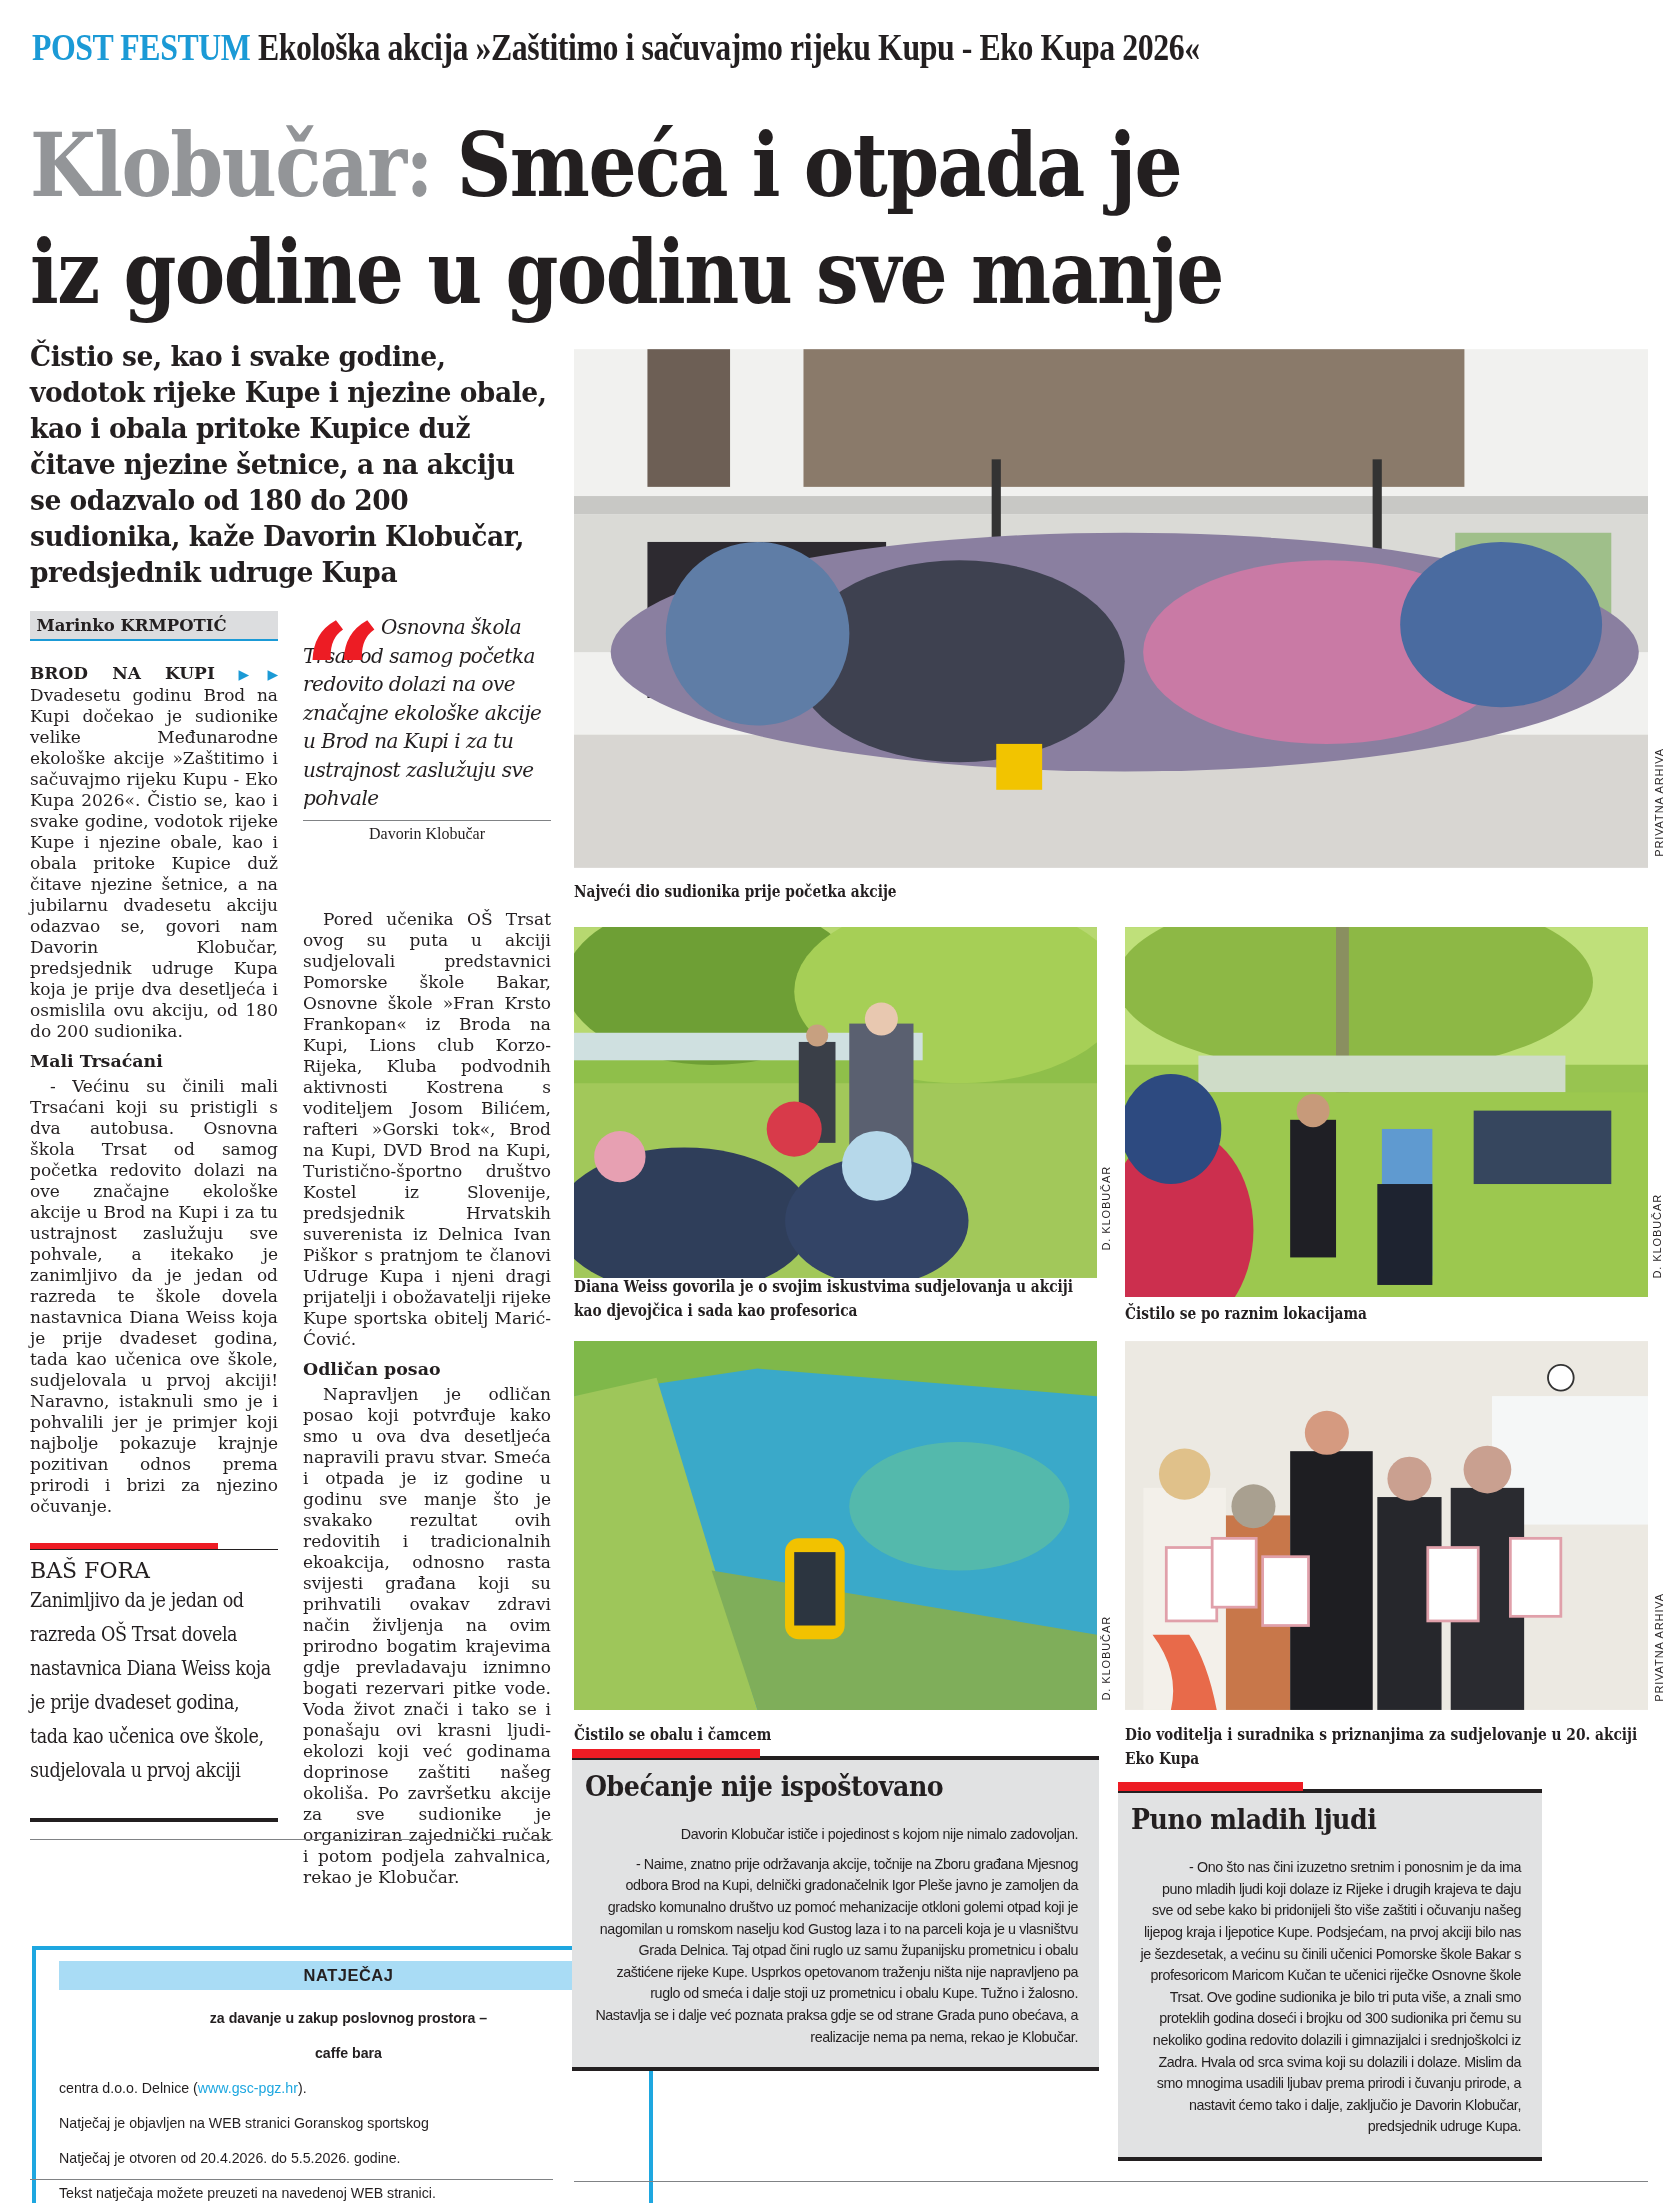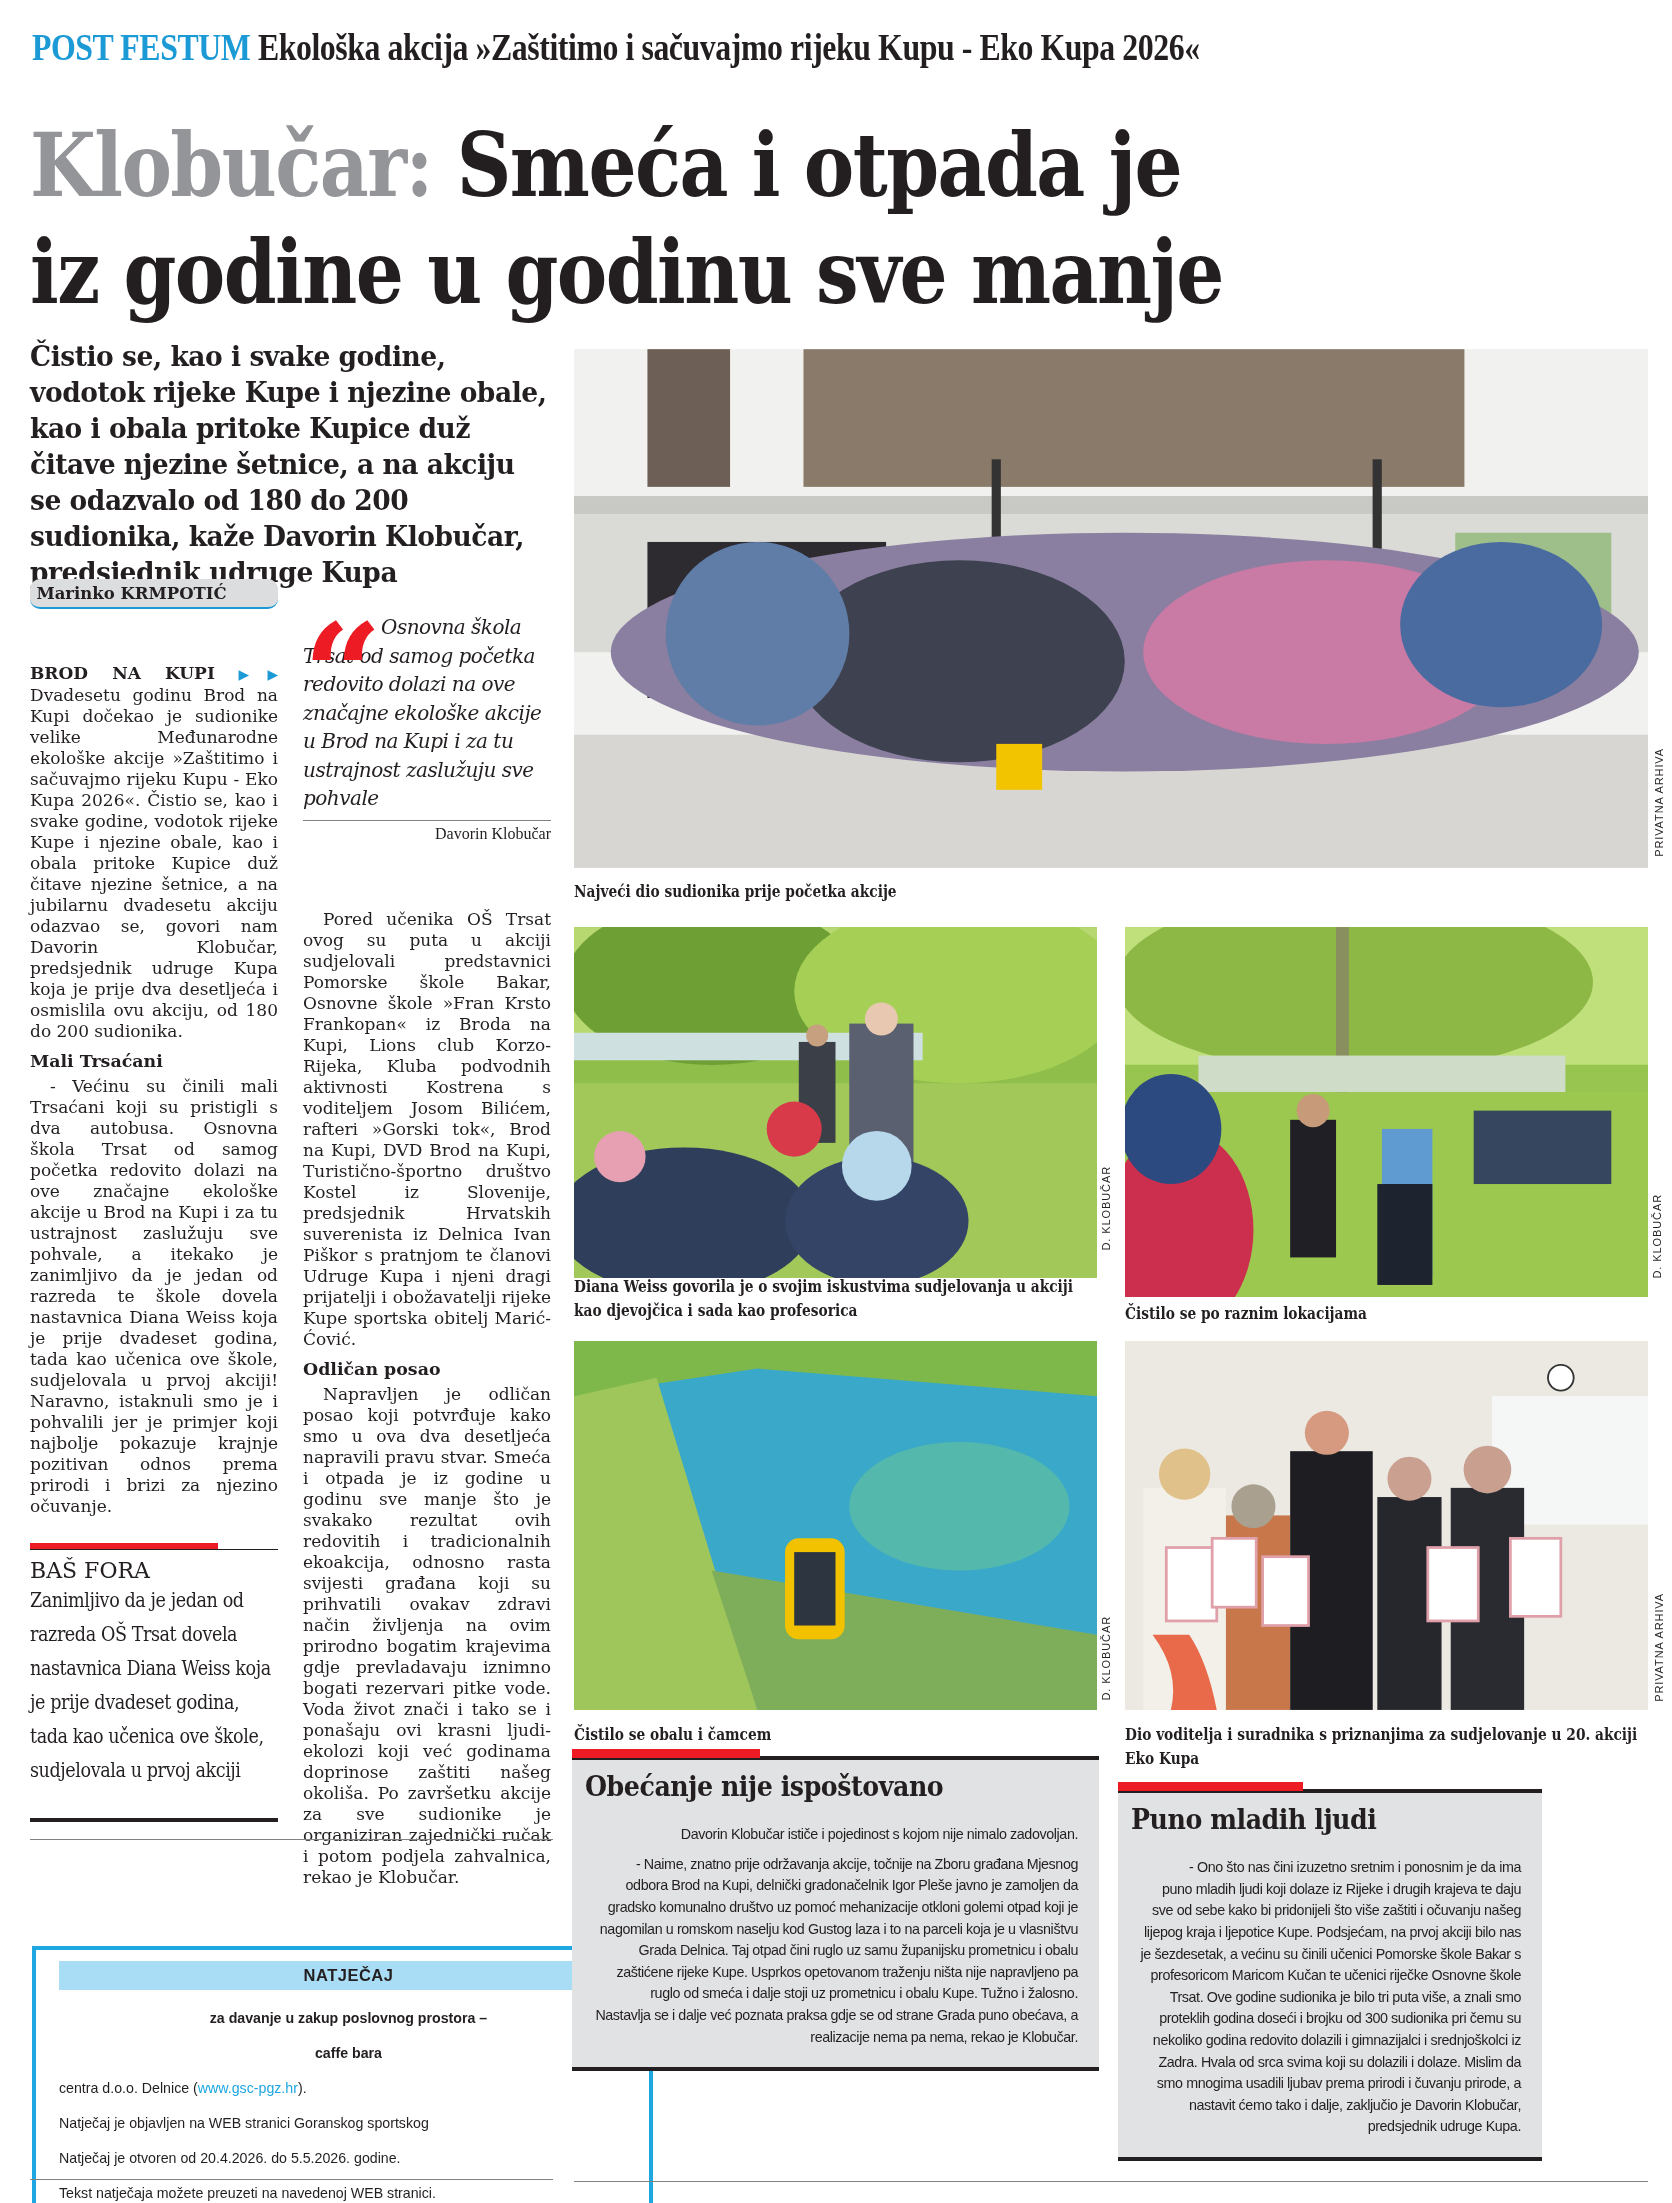--- a/index.html
+++ b/index.html
@@ -8,42 +8,42 @@
   
   #kicker{left:32px;top:26px;font-family:"Liberation Serif",serif;font-weight:bold;font-size:37px;letter-spacing:-0.5px;white-space:nowrap;transform:scaleX(0.86);transform-origin:left top;}
   #kicker .tag{color:#1b9ad6;}
   #kicker .sub{color:#231f20;}
   
   #headline{left:30px;top:112px;font-family:"DejaVu Serif",serif;font-weight:bold;font-size:88px;line-height:107px;letter-spacing:-1.8px;white-space:nowrap;transform:scaleX(0.86);transform-origin:left top;}
   #headline .grey{color:#939598;}
   
   #lead{left:30px;top:338px;width:523px;font-family:"DejaVu Serif",serif;font-weight:bold;font-size:28.5px;line-height:36px;letter-spacing:-0.5px;transform:scaleX(0.93);transform-origin:left top;width:563px;}
   
-  #byline{left:30px;top:579px;width:248px;height:30px;background:#dcdddf;border-bottom:2.8px solid #1b9ad6;font-family:"DejaVu Serif",serif;font-weight:bold;font-size:16.5px;line-height:30px;padding-left:6.4px;box-sizing:border-box;border-radius:10px;}
+  #byline{left:30px;top:611px;width:248px;height:30px;background:#dcdddf;border-bottom:2.8px solid #1b9ad6;font-family:"DejaVu Serif",serif;font-weight:bold;font-size:16.5px;line-height:30px;padding-left:6.4px;box-sizing:border-box;}
   .col{font-family:"DejaVu Serif",serif;font-size:17px;line-height:21px;text-align:justify;hyphens:auto;}
   .col p{margin:0;}
   .col .indent{text-indent:20px;}
   #col1{left:30px;top:663px;width:248px;}
   .dateline{font-weight:bold;}
   .arrow{color:#1b9ad6;font-size:13.8px;}
   .subhead{font-family:"DejaVu Serif",serif;font-weight:bold;font-size:17.4px;margin:9.2px 0 3.7px 0;}
   
   #basfora{left:30px;top:1543px;width:248px;}
   #basfora .redbar{height:7.3px;width:188px;background:#ed1c24;}
   #basfora .rule{height:0.9px;background:#231f20;margin-top:-0.9px;}
   #basfora .title{font-family:"DejaVu Serif",serif;font-weight:normal;font-size:22px;margin-top:7.3px;}
   #basfora .body{font-family:"DejaVu Serif",serif;font-size:20.7px;line-height:34px;letter-spacing:-0.5px;transform:scaleX(0.85);transform-origin:left top;width:292px;}
   #basfora .bottomrule{position:absolute;top:275px;left:0;width:248px;height:3.7px;background:#231f20;}
   
   #quote{left:303px;top:613px;width:248px;}
   #quote .qmark{position:absolute;left:0;top:-7.3px;color:#ed1c24;font-family:"DejaVu Serif",serif;font-weight:bold;font-size:138px;line-height:138px;height:73px;overflow:hidden;}
   #quote .qtext{font-family:"DejaVu Serif",serif;font-style:italic;font-size:20px;line-height:28.5px;letter-spacing:-0.5px;text-indent:0;}
   #quote .qtext span.pad{display:inline-block;width:78px;}
   #quote .qrule{height:0.9px;background:#808285;margin-top:7.3px;}
-  #quote .qauthor{text-align:right;font-size:16px;margin-top:4.6px;}
+  #quote .qauthor{text-align:center;font-size:16px;margin-top:4.6px;}
   #col2{left:303px;top:909px;width:248px;}
   
   .photo{position:absolute;overflow:hidden;}
   .credit{position:absolute;font-family:"Liberation Sans",sans-serif;font-size:11px;letter-spacing:0.9px;color:#231f20;writing-mode:vertical-rl;transform:rotate(180deg);white-space:nowrap;}
   .caption{position:absolute;font-family:"DejaVu Serif",serif;font-weight:bold;font-size:16px;line-height:24px;transform:scaleX(0.86);transform-origin:left top;}
   
   #natj-rule-top{left:30px;top:1839px;width:523px;height:0.9px;background:#808285;}
   #natj{left:32px;top:1946px;width:621px;height:303px;border:4.6px solid #1ea7e0;box-sizing:border-box;font-family:"Liberation Sans",sans-serif;padding-left:12px;}
   #natj .nhead{margin:11px 11px 0 11px;height:28.5px;background:#a9dcf5;text-align:center;font-weight:bold;font-size:16.5px;line-height:28.5px;letter-spacing:0.5px;}
   #natj .nline{font-size:14.2px;line-height:35px;padding-left:11px;white-space:nowrap;}

